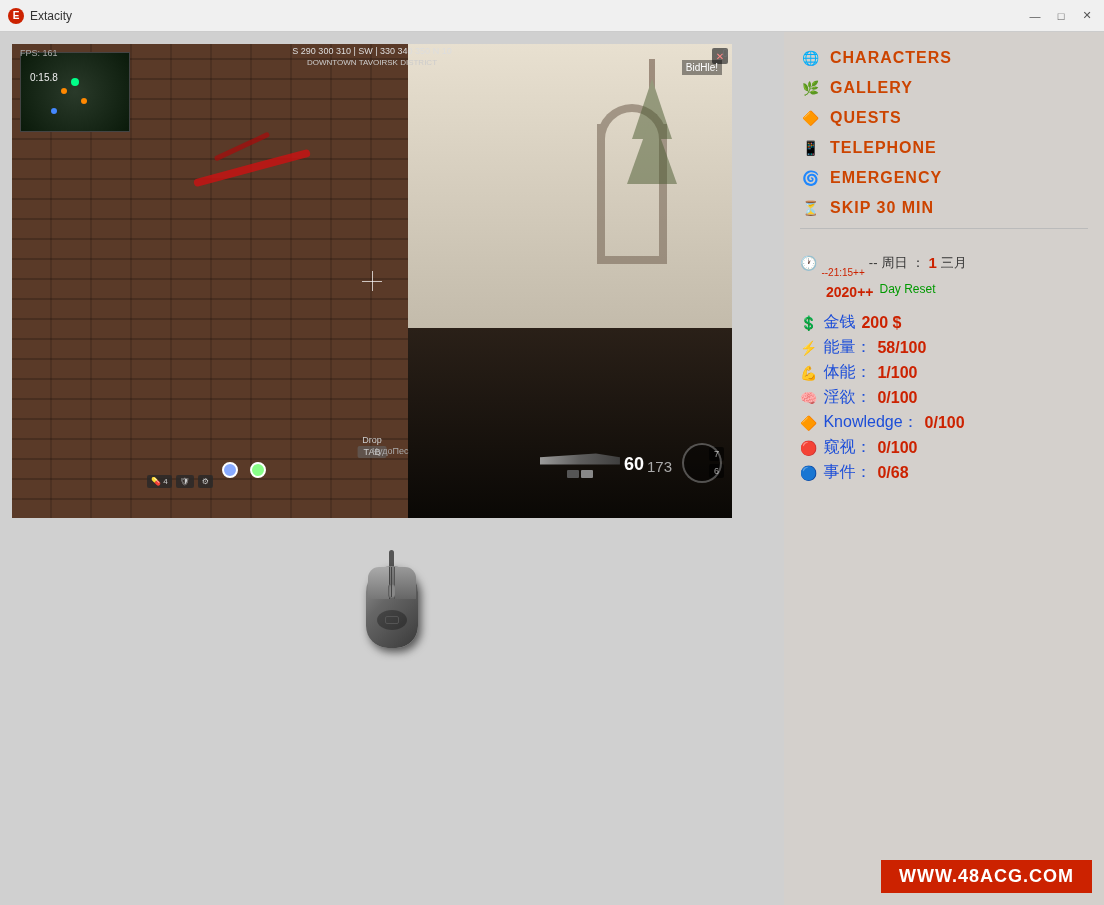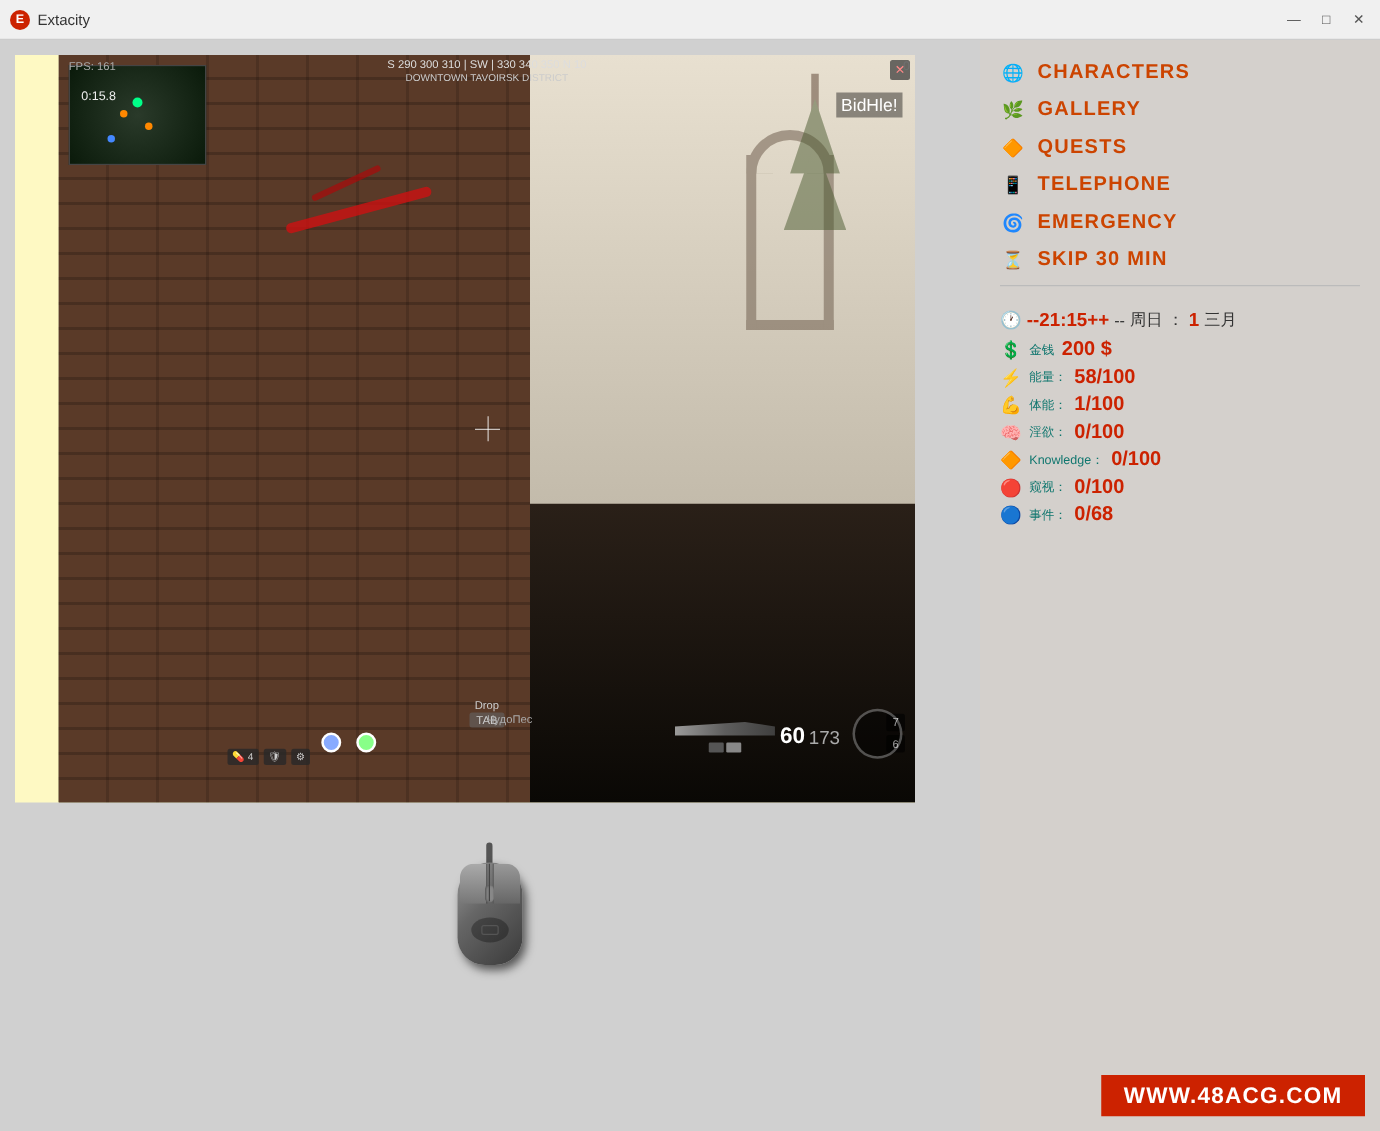--- a/index.html
+++ b/index.html
@@ -74,25 +74,24 @@
     .left-panel {
       flex: 1;
       padding: 12px;
       display: flex;
       flex-direction: column;
       gap: 12px;
     }
 
     .game-screenshot {
       width: 720px;
-      height: 598px;
-      background: #fef9c3;
+      height: 474px;
+      background: #84cc16;
       position: relative;
       overflow: hidden;
-      padding-left: 35px;
     }
 
     
     .game-bg {
       width: 100%;
       height: 100%;
       background: linear-gradient(
         to bottom,
         #b8b0a0 0%,
         #9a9080 30%,
@@ -381,22 +380,23 @@
       display: flex;
       align-items: center;
       gap: 4px;
       margin-bottom: 4px;
     }
     .time-icon {
       font-size: 14px;
     }
     .time-main {
       color: #cc2200;
-      font-weight: bold;
-      font-size: 15px;
+      font-weight: normal;
+      font-size: 10px;
+      margin-top: 20px;
     }
     .time-secondary {
       color: #333;
       font-size: 13px;
     }
     .time-num {
       color: #cc2200;
       font-weight: bold;
       font-size: 15px;
     }
@@ -412,22 +412,22 @@
       display: flex;
       align-items: center;
       gap: 6px;
       padding: 2px 0;
     }
     .stat-icon {
       font-size: 14px;
       flex-shrink: 0;
     }
     .stat-label {
-      color: #0f766e;
-      font-size: 10px;
+      color: #1d4ed8;
+      font-size: 16px;
     }
     .stat-value {
       color: #cc2200;
       font-weight: bold;
       font-size: 16px;
     }
 
     
     .caption-area {
       padding: 8px 0;
@@ -510,24 +510,24 @@
       width: 40px;
       height: 60px;
       background: #4a5a30;
       clip-path: polygon(50% 0%, 100% 100%, 0% 100%);
       margin: -20px auto 0;
     }
 
     
     .building-hint {
       position: absolute;
-      top: 30px;
+      top: 16px;
       right: 10px;
       color: white;
-      font-size: 14px;
+      font-size: 10px;
       background: rgba(0,0,0,0.4);
       padding: 2px 4px;
     }
   </style>
 </head>
 <body>
 
 <div class="window-chrome">
   <div class="window-title">
     <div class="window-icon">
@@ -699,20 +699,24 @@
       <div class="time-row">
         <span class="time-icon">🕐</span>
         <span class="time-main">--21:15++</span>
         <span class="time-secondary"> --</span>
         <span class="time-secondary">周日</span>
         <span class="time-secondary">：</span>
         <span class="time-num">1</span>
         <span class="time-secondary">三月</span>
       </div>
 
+      <div style="display:flex;align-items:center;gap:6px;margin-left:26px;margin-bottom:8px;">
+        <span style="color:#cc2200;font-weight:bold;font-size:14px;">2020++</span>
+        <span class="day-reset" style="margin-left:0;">Day Reset</span>
+      </div>
 
       <div class="stat-row">
         <span class="stat-icon">💲</span>
         <span class="stat-label">金钱</span>
         <span class="stat-value">200 $</span>
       </div>
 
       <div class="stat-row">
         <span class="stat-icon">⚡</span>
         <span class="stat-label">能量：</span>

